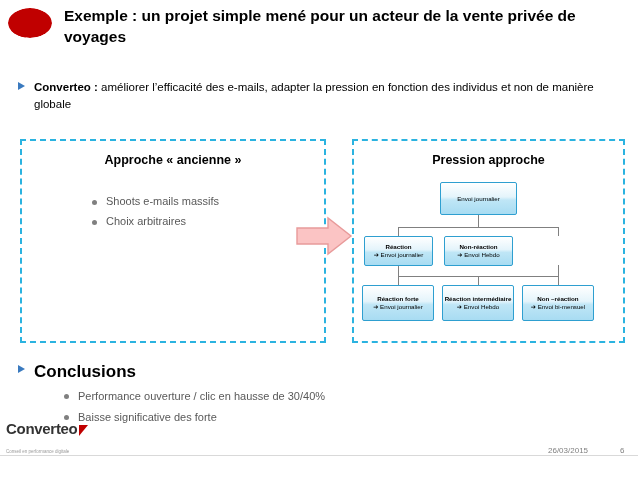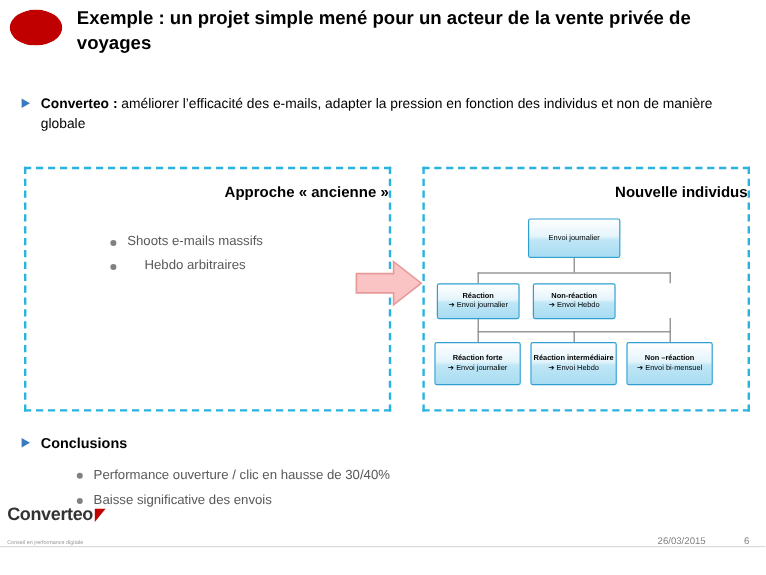--- a/index.html
+++ b/index.html
@@ -89,33 +89,32 @@
   }
   .panel-right {
     left: 352px;
     top: 139px;
     width: 273px;
     height: 204px;
   }
   .panel-title {
     position: absolute;
     width: 100%;
-    text-align: right;
+    text-align: center;
     top: 12px;
     font-size: 12.5px;
     font-weight: bold;
   }
   .old-list {
     position: absolute;
     left: 30px;
     top: 44px;
     font-size: 11px;
     color: #595959;
     line-height: 1.0;
-    text-align: center;
   }
   .old-list li {
     margin-bottom: 9px;
     list-style: none;
     position: relative;
     padding-left: 14px;
   }
   .old-list li::before {
     content: "";
     position: absolute;
@@ -157,21 +156,21 @@
   .connector {
     position: absolute;
     background: #808080;
   }
 
   
   .conclusions-head {
     position: absolute;
     left: 34px;
     top: 362px;
-    font-size: 12px;
+    font-size: 17px;
     font-weight: bold;
   }
   .arrow-bullet2 {
     position: absolute;
     left: 18px;
     top: 365px;
     width: 0; height: 0;
     border-left: 7px solid #3a7abf;
     border-top: 4.5px solid transparent;
     border-bottom: 4.5px solid transparent;
@@ -268,30 +267,30 @@
 
   <div class="arrow-bullet"></div>
   <div class="objective">
     <b>Converteo :</b><span> améliorer l’efficacité des e-mails, adapter la pression en fonction des individus et non de manière globale</span>
   </div>
 
   <div class="panel panel-left">
     <div class="panel-title">Approche « ancienne »</div>
     <ul class="old-list">
       <li>Shoots e-mails massifs</li>
-      <li>Hebdo arbitraires</li>
+      <li>Choix arbitraires</li>
     </ul>
   </div>
 
   <svg class="big-arrow" viewBox="0 0 58 42">
     <polygon points="2,13 33,13 33,3 56,21 33,39 33,29 2,29" fill="#fbc4c4" stroke="#e89a9a" stroke-width="1.4"></polygon>
   </svg>
 
   <div class="panel panel-right">
-    <div class="panel-title">Nouvelle individus</div>
+    <div class="panel-title">Pression approche</div>
   </div>
 
   <div class="connector" style="left:478px; top:215px; width:1px; height:12px;"></div>
   <div class="connector" style="left:398px; top:227px; width:161px; height:1px;"></div>
   <div class="connector" style="left:398px; top:227px; width:1px; height:9px;"></div>
   <div class="connector" style="left:558px; top:227px; width:1px; height:9px;"></div>
 
   <div class="connector" style="left:398px; top:265px; width:1px; height:11px;"></div>
   <div class="connector" style="left:558px; top:265px; width:1px; height:11px;"></div>
   <div class="connector" style="left:398px; top:276px; width:161px; height:1px;"></div>
@@ -335,21 +334,21 @@
     <div class="inner">
       <b>Non –réaction</b><br>
       <span>➔ Envoi bi-mensuel</span>
     </div>
   </div>
 
   <div class="arrow-bullet2"></div>
   <div class="conclusions-head">Conclusions</div>
   <ul class="concl-list">
     <li>Performance ouverture / clic en hausse de 30/40%</li>
-    <li>Baisse significative des envois</li>
+    <li>Baisse significative des forte</li>
   </ul>
 
   <div class="footer-logo"><span>Converteo</span><span class="flag"></span></div>
   <div class="footer-tag">Conseil en performance digitale</div>
   <div class="footer-line"></div>
   <div class="footer-date">26/03/2015</div>
   <div class="footer-page">6</div>
   <div class="scrollstrip"></div>
 </div>
 

